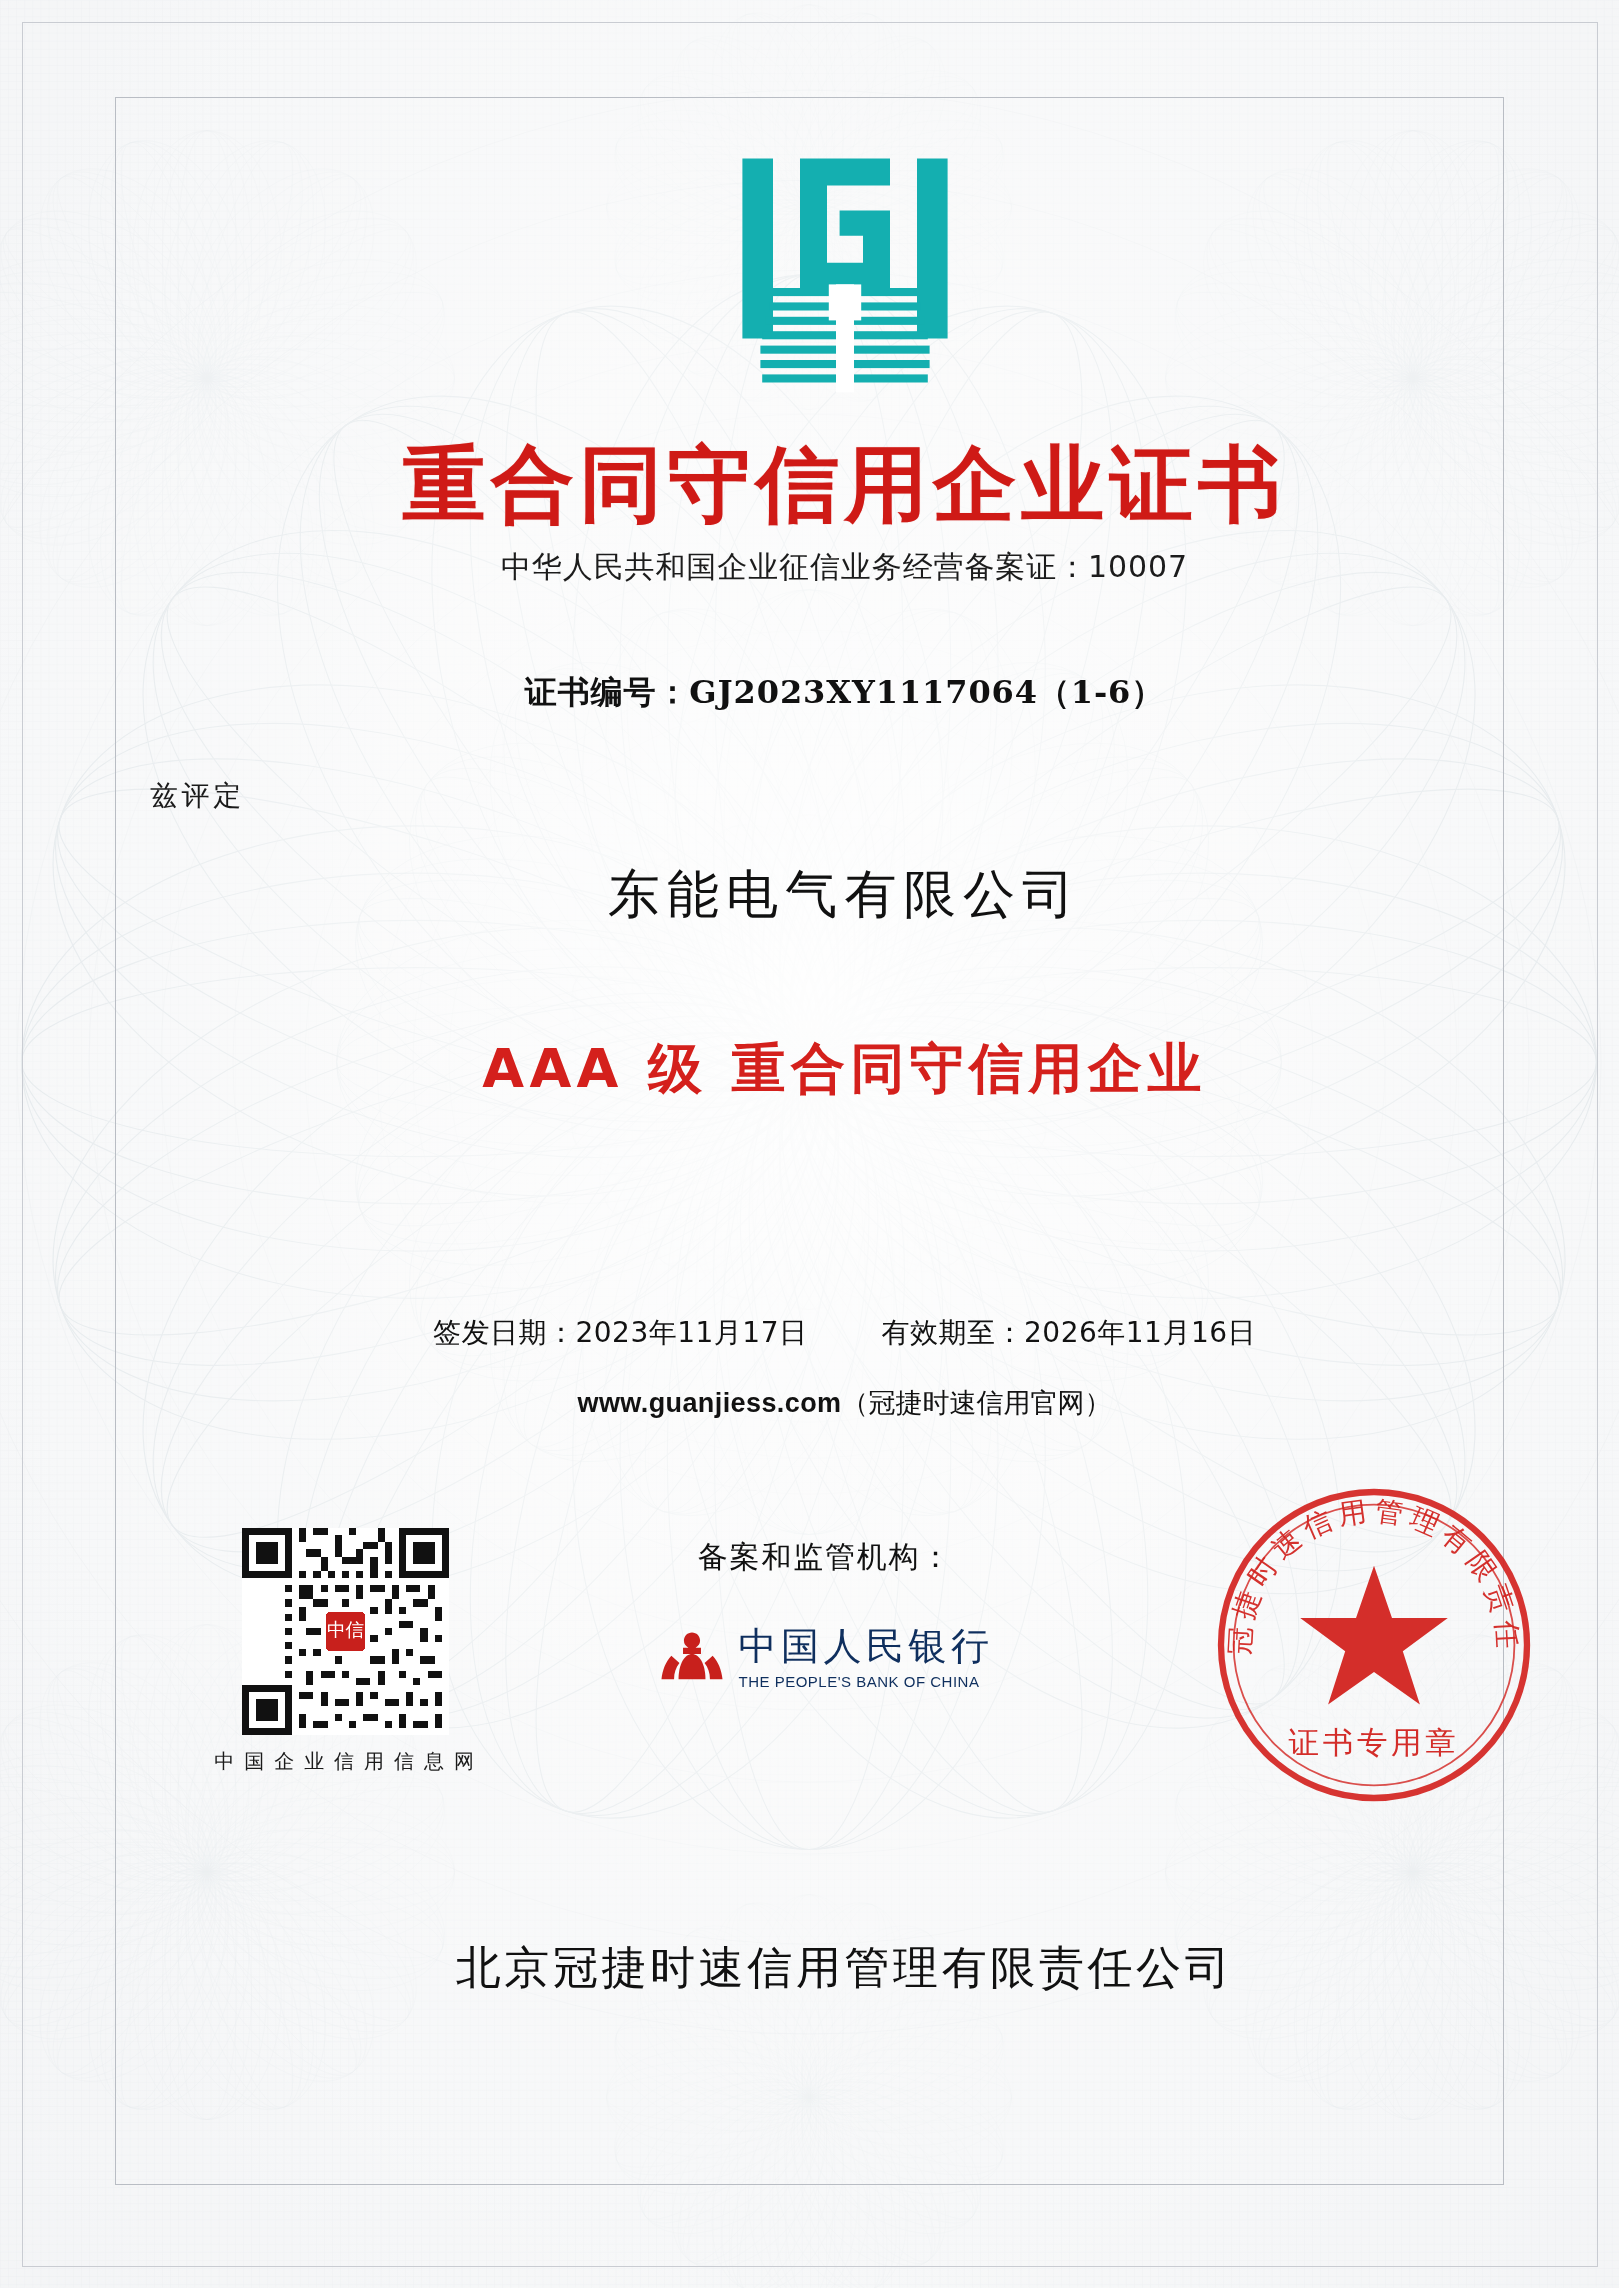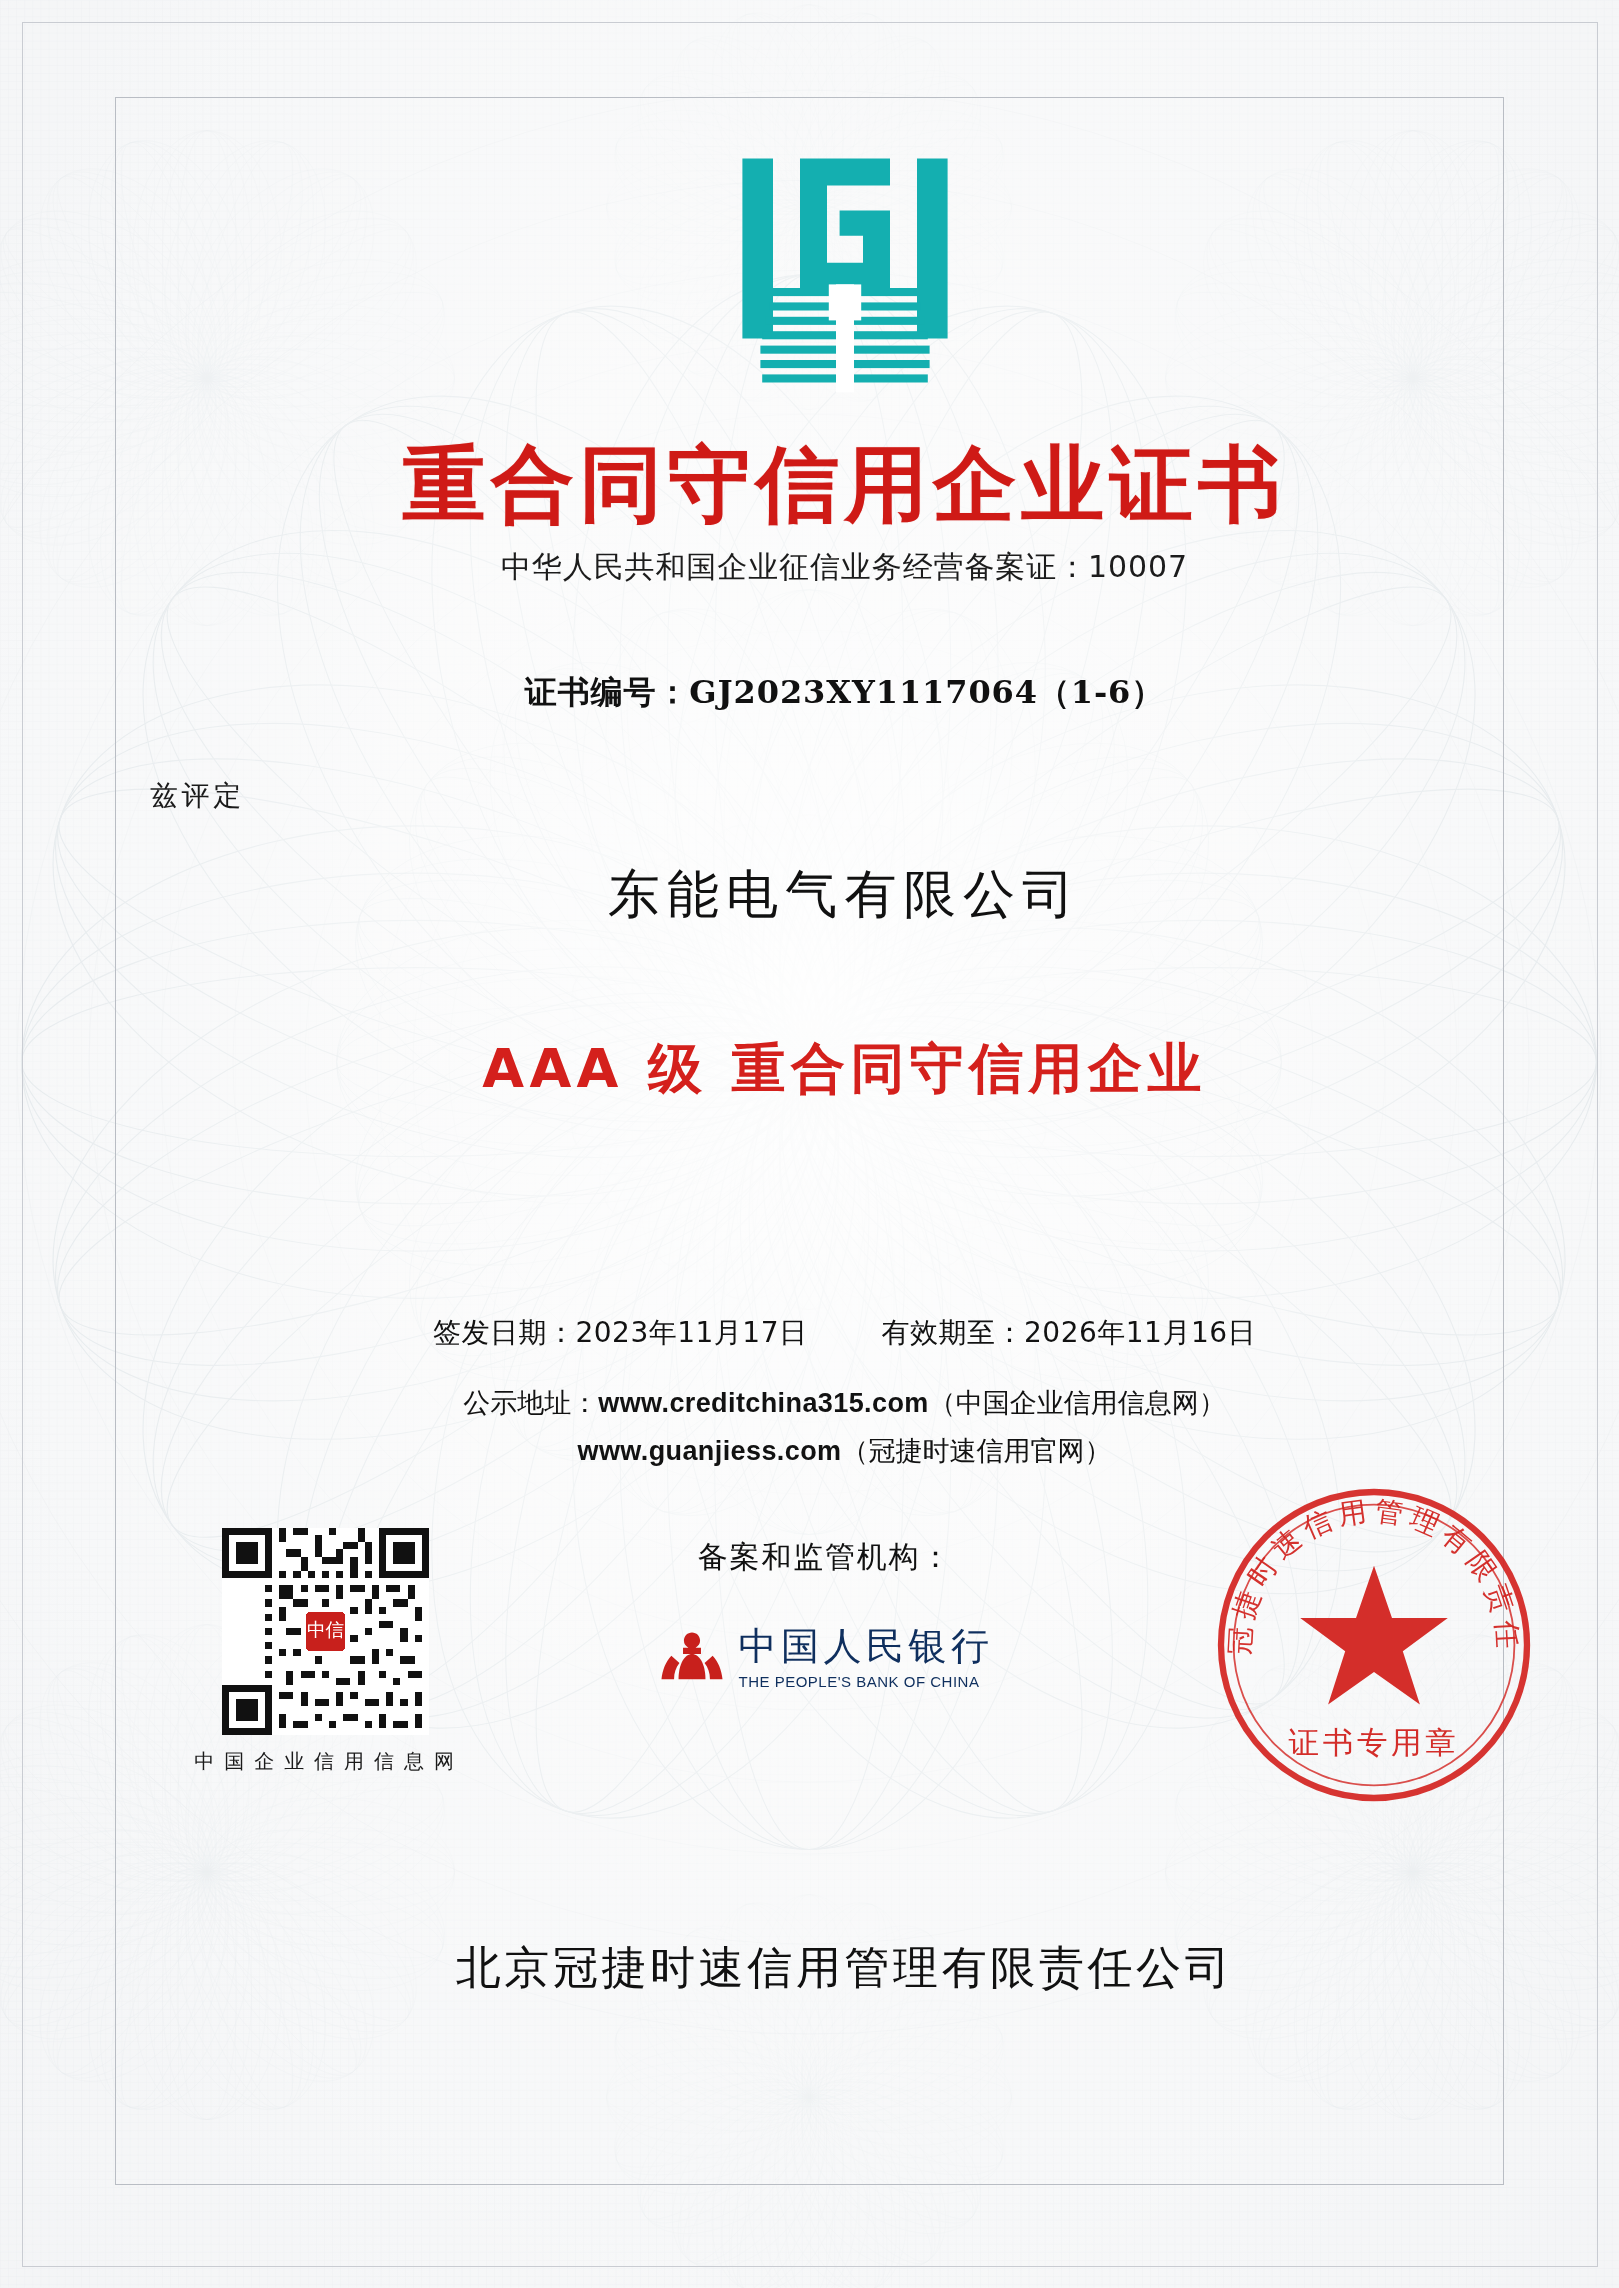--- a/index.html
+++ b/index.html
@@ -168,21 +168,21 @@
   }
   .urls .u {
     font-family: "Liberation Sans", sans-serif;
     font-weight: bold;
     letter-spacing: 0.4px;
   }
 
   
   .qr-block {
     position: absolute;
-    left: 40px;
+    left: 60px;
     top: 1431px;
     width: 270px;
     text-align: center;
   }
   .qr-img {
     width: 207px;
     height: 207px;
     margin: 0 auto;
     display: block;
     background: #ffffff;
@@ -411,23 +411,20 @@
     <div class="dates">
       <div>
         <span>签发日期：</span><span>2023年11月17日</span>
       </div>
       <div>
         <span>有效期至：</span><span>2026年11月16日</span>
       </div>
     </div>
 
     <div class="urls">
-      <div>
-        <span>公示地址：</span><span class="u">www.creditchina315.com</span><span>（中国企业信用信息网）</span>
-      </div>
       <div>
         <span class="u">www.guanjiess.com</span><span>（冠捷时速信用官网）</span>
       </div>
     </div>
 
     <div class="qr-block">
       <svg class="qr-img" viewBox="0 0 29 29" shape-rendering="crispEdges" xmlns="http://www.w3.org/2000/svg" aria-hidden="true">
         <rect width="29" height="29" fill="#ffffff"></rect>
         <g fill="#111111">
 

